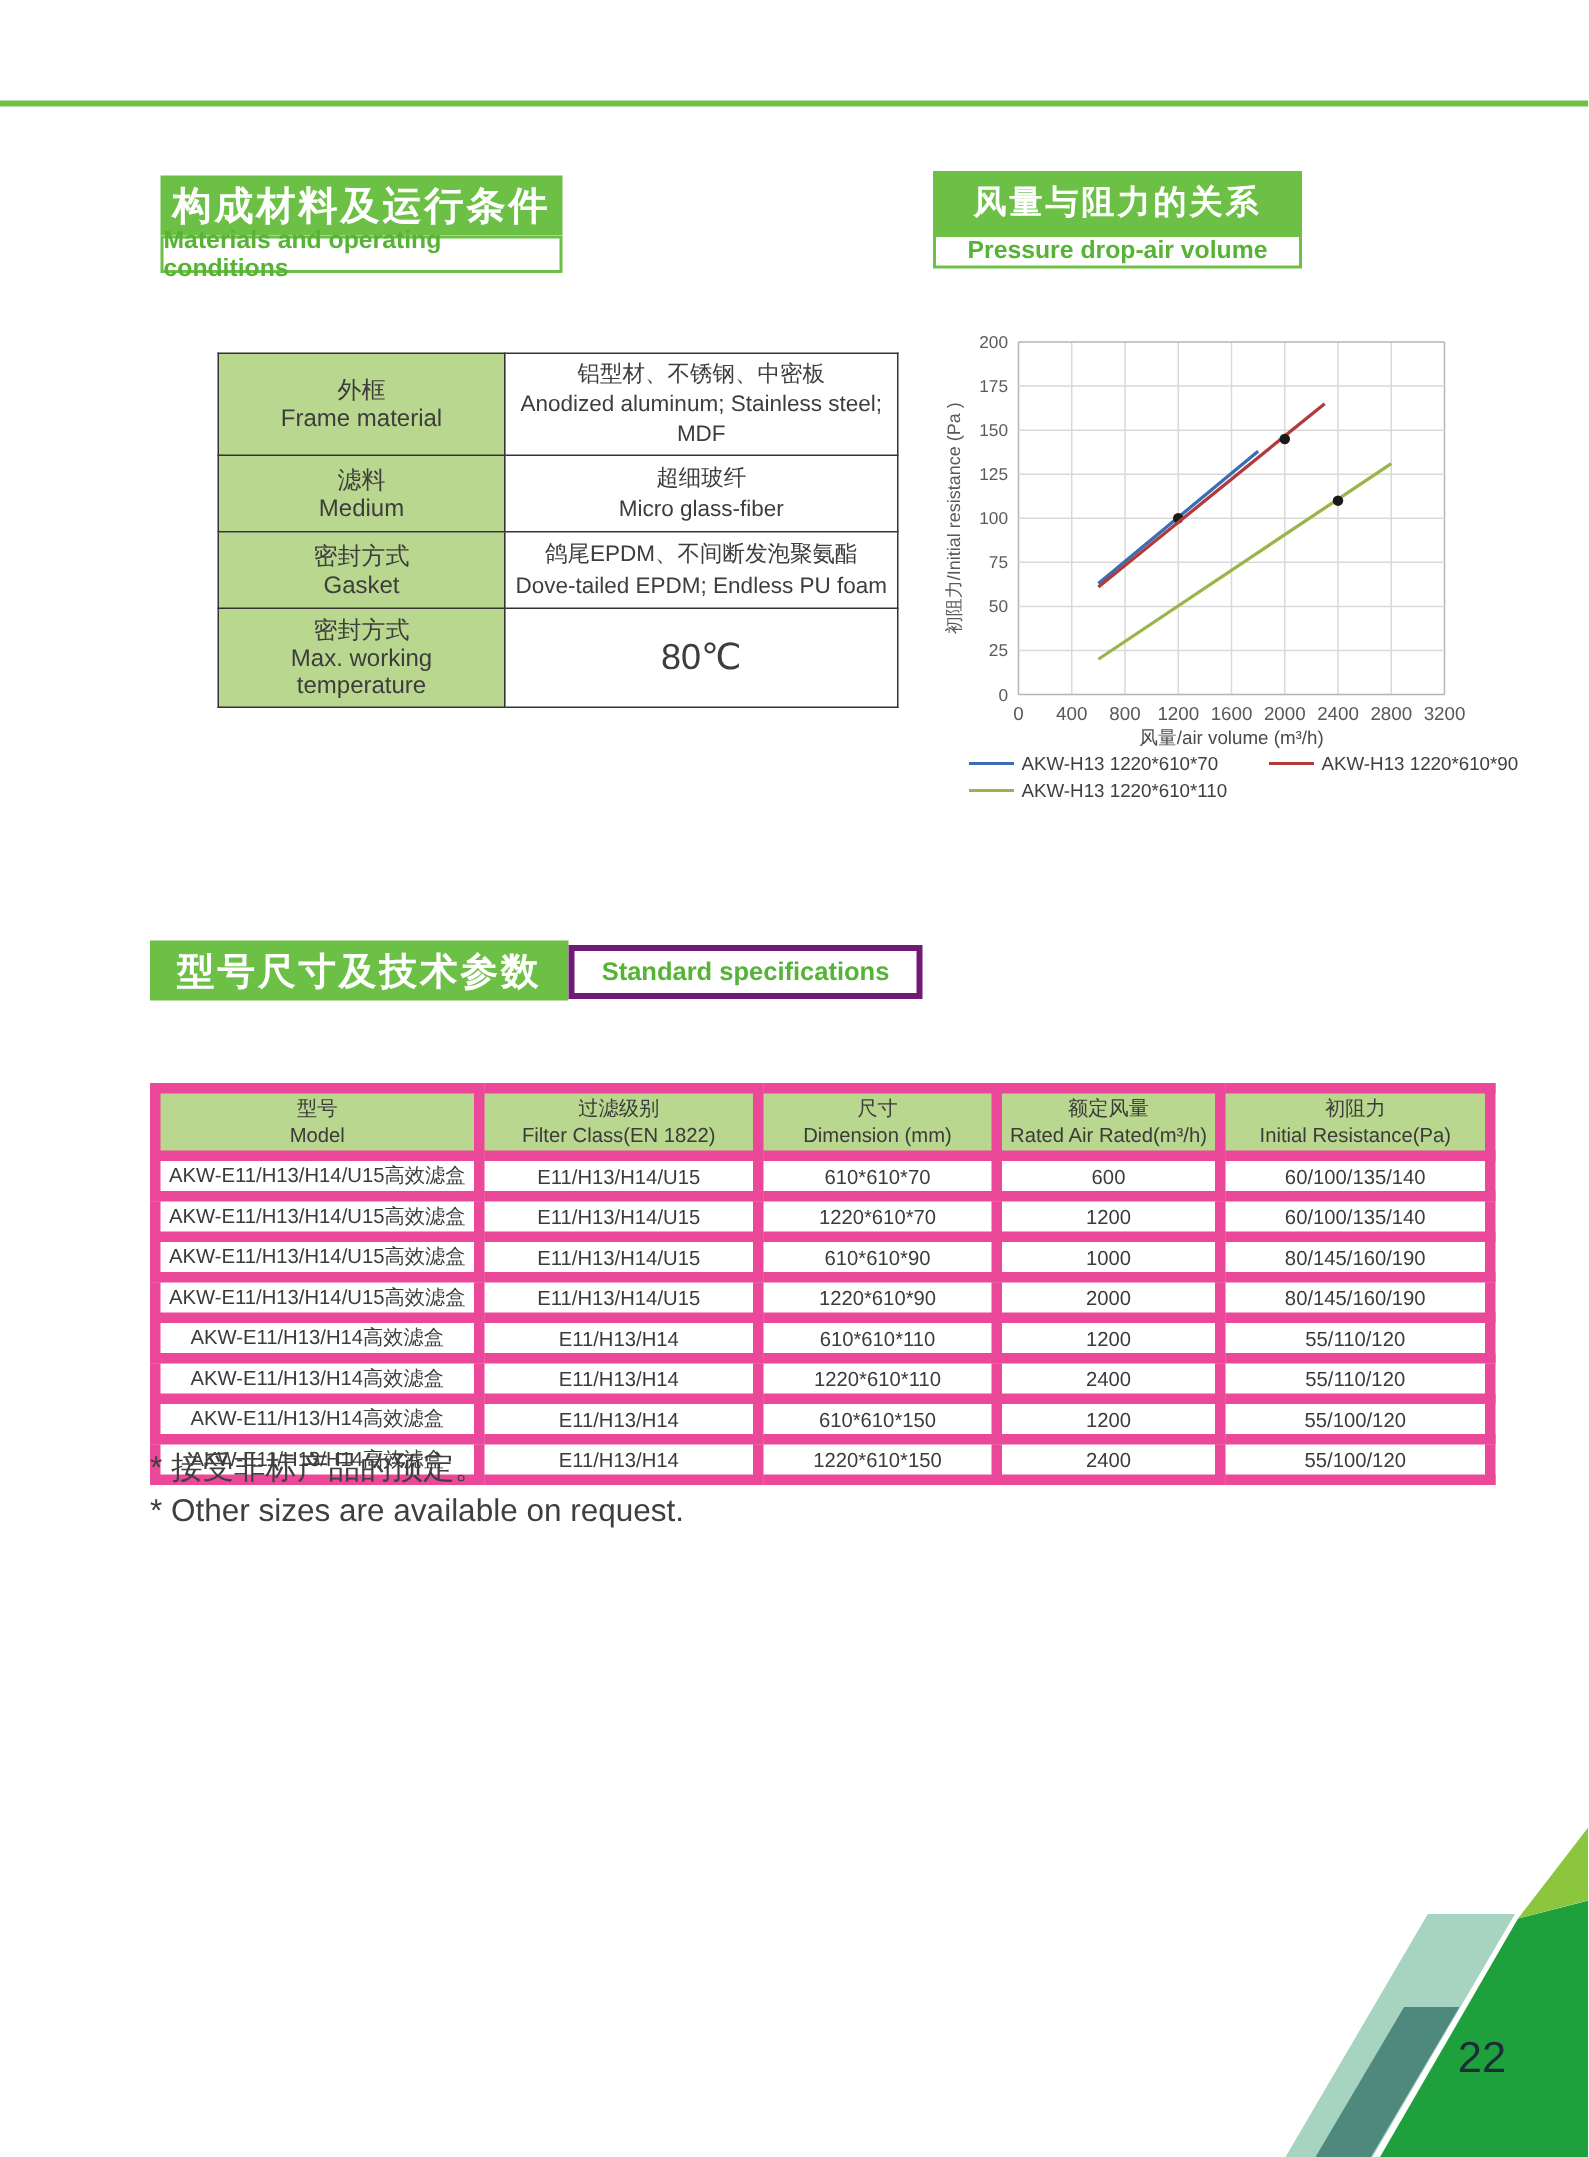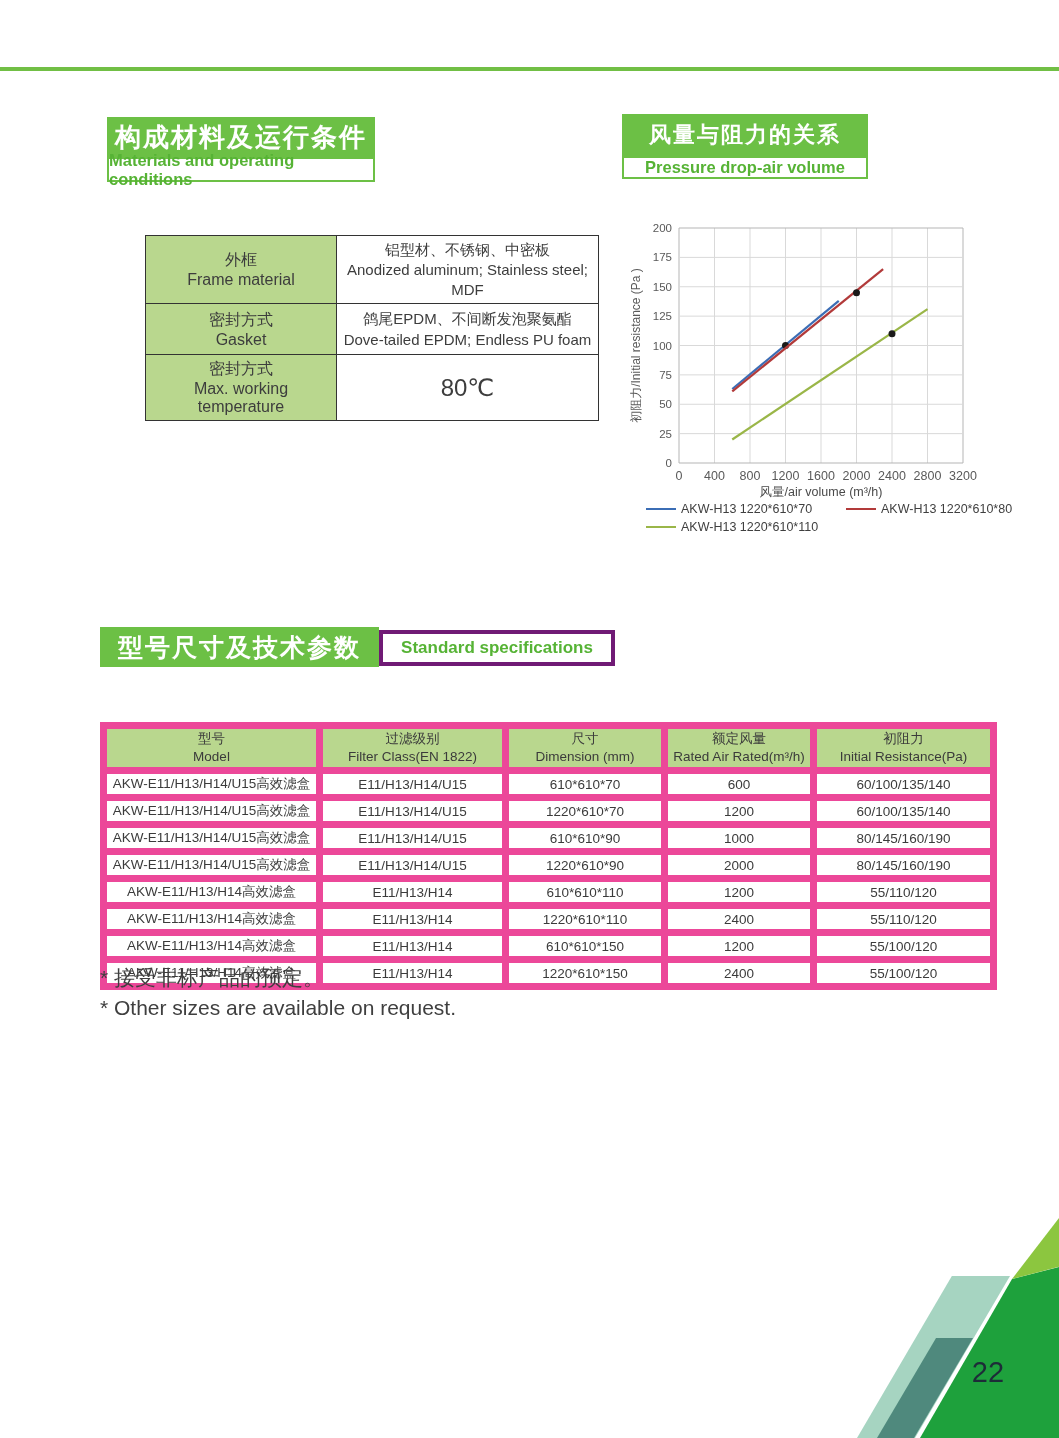--- a/index.html
+++ b/index.html
@@ -94,20 +94,30 @@
   <table id="materials-table">
     <tbody>
         <tr>
           <td class="lbl">
             <div>外框</div>
             <div>Frame material</div>
           </td>
           <td>
             <div class="cell-zh">铝型材、不锈钢、中密板</div>
             <div class="cell-en">Anodized aluminum; Stainless steel; MDF</div>
+          </td>
+        </tr>
+        <tr>
+          <td class="lbl">
+            <div>滤料</div>
+            <div>Medium</div>
+          </td>
+          <td>
+            <div class="cell-zh">超细玻纤</div>
+            <div class="cell-en">Micro  glass-fiber</div>
           </td>
         </tr>
         <tr>
           <td class="lbl">
             <div>密封方式</div>
             <div>Gasket</div>
           </td>
           <td>
             <div class="cell-zh">鸽尾EPDM、不间断发泡聚氨酯</div>
             <div class="cell-en">Dove-tailed EPDM; Endless PU foam</div>
@@ -171,21 +181,21 @@
       <text x="20" y="135.5" text-anchor="middle" font-size="12" fill="#595959" font-family="&quot;Liberation Sans&quot;,&quot;DejaVu Sans&quot;,sans-serif" transform="rotate(-90 20 135.5)">初阻力/Initial resistance (Pa )</text>
     </svg>
   <div id="chart-xlabel">风量/air volume (m³/h)</div>
   <div id="chart-legend">
       <div class="lg-item">
         <span class="lg-swatch" style="background: rgb(59, 109, 181);"></span>
         <span class="lg-label">AKW-H13 1220*610*70</span>
       </div>
       <div class="lg-item">
         <span class="lg-swatch" style="background: rgb(178, 58, 58);"></span>
-        <span class="lg-label">AKW-H13 1220*610*80</span>
+        <span class="lg-label">AKW-H13 1220*610*90</span>
       </div>
       <div class="lg-item">
         <span class="lg-swatch" style="background: rgb(154, 182, 72);"></span>
         <span class="lg-label">AKW-H13 1220*610*110</span>
       </div>
     </div>
 
   <div id="hdr-specs-green">型号尺寸及技术参数</div>
   <div id="hdr-specs-white">Standard specifications</div>
 

